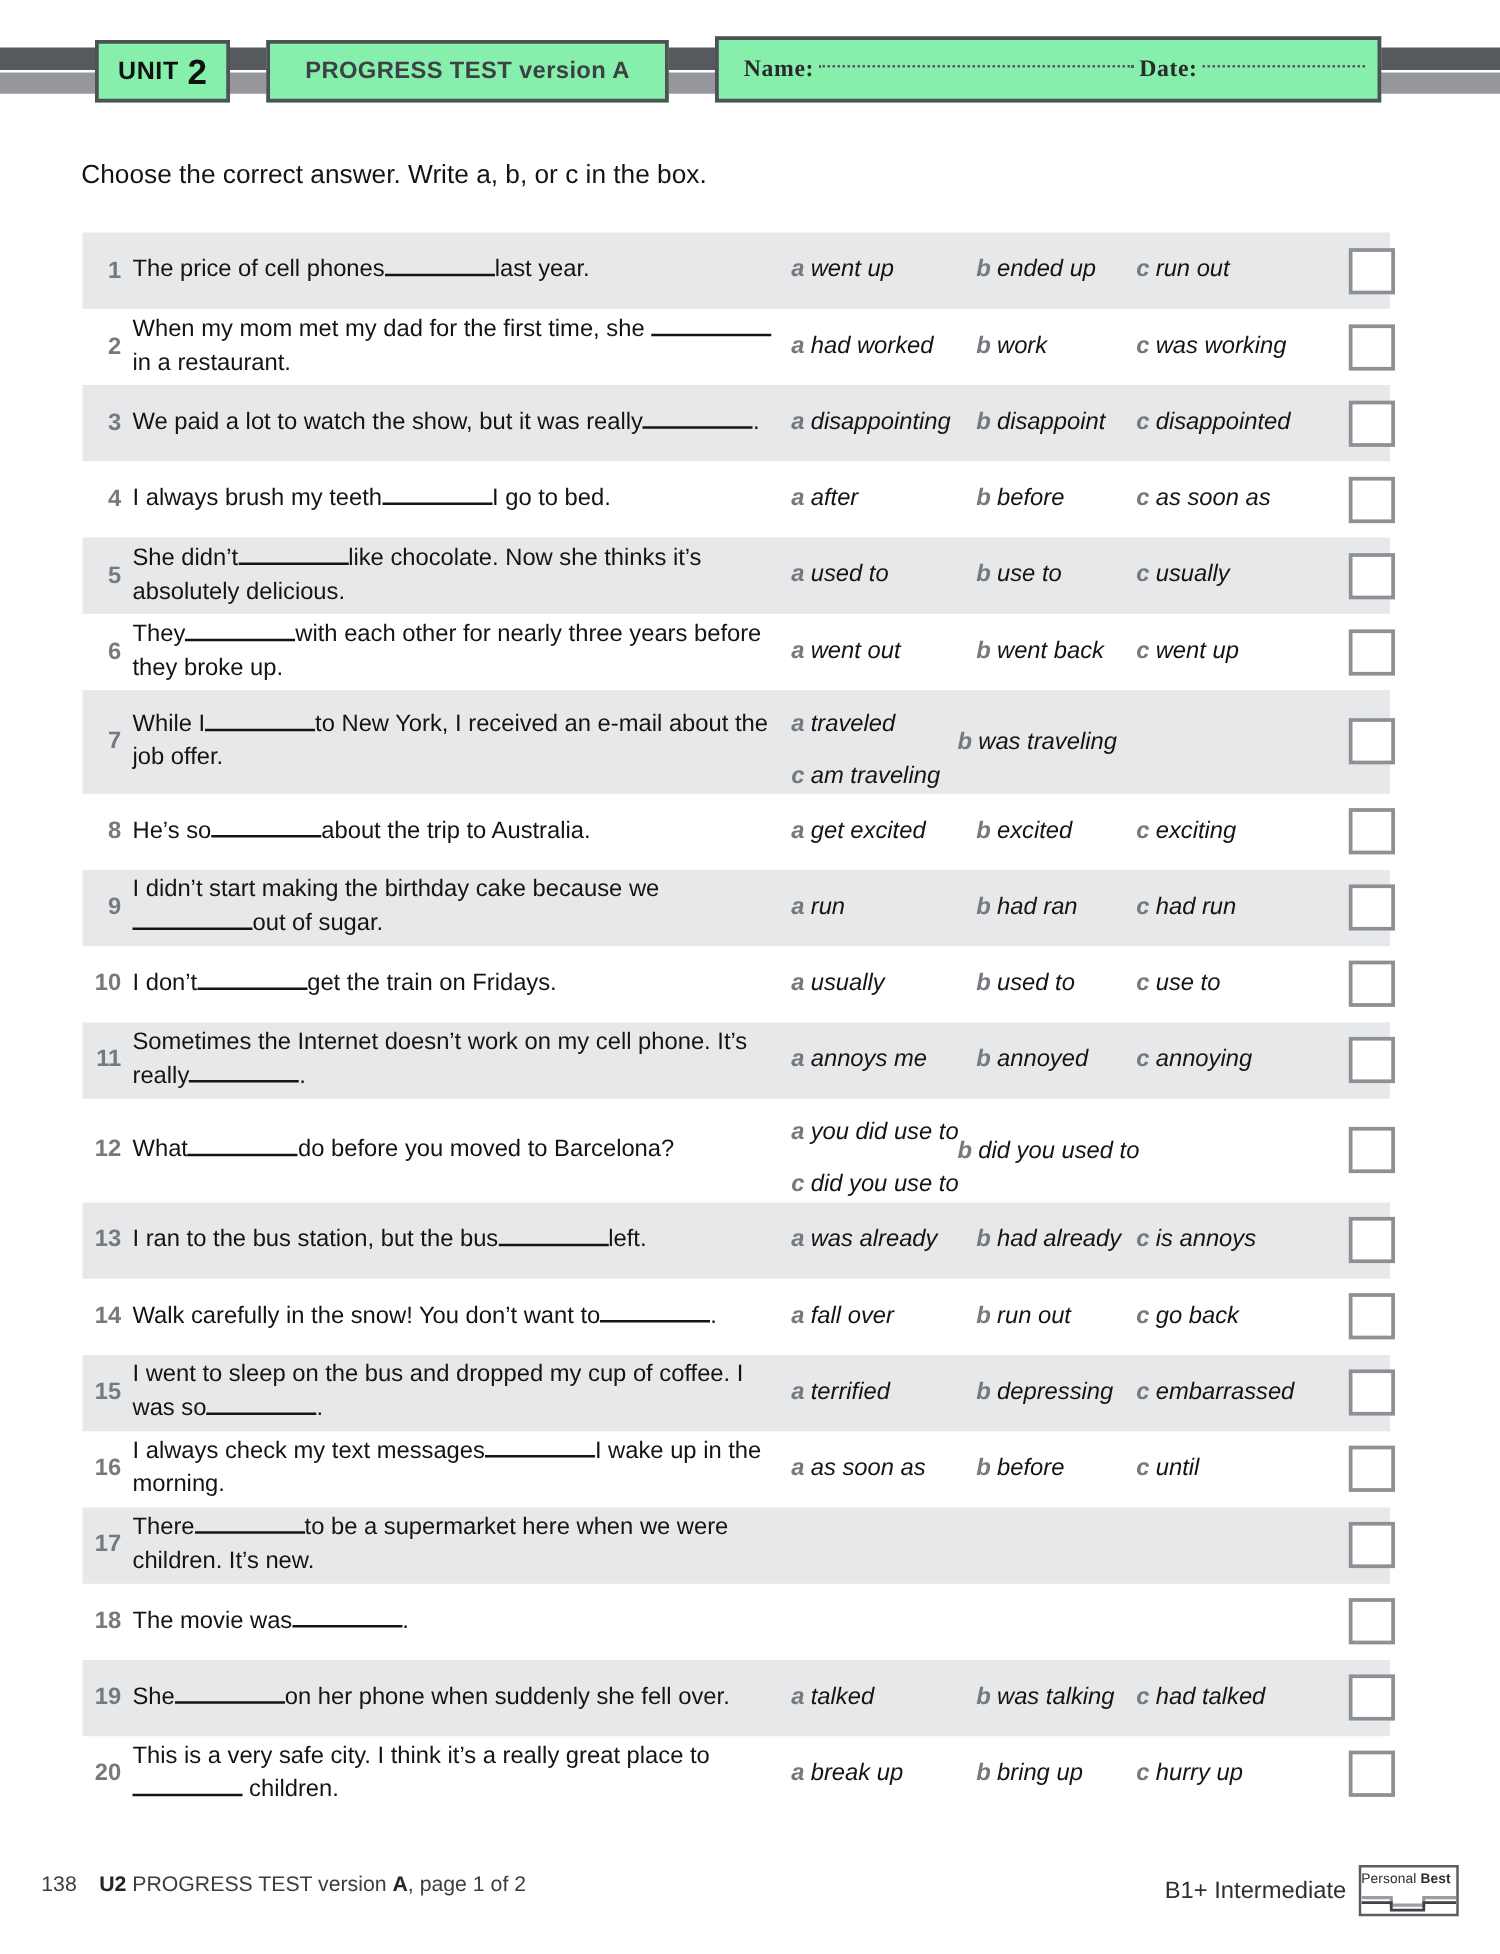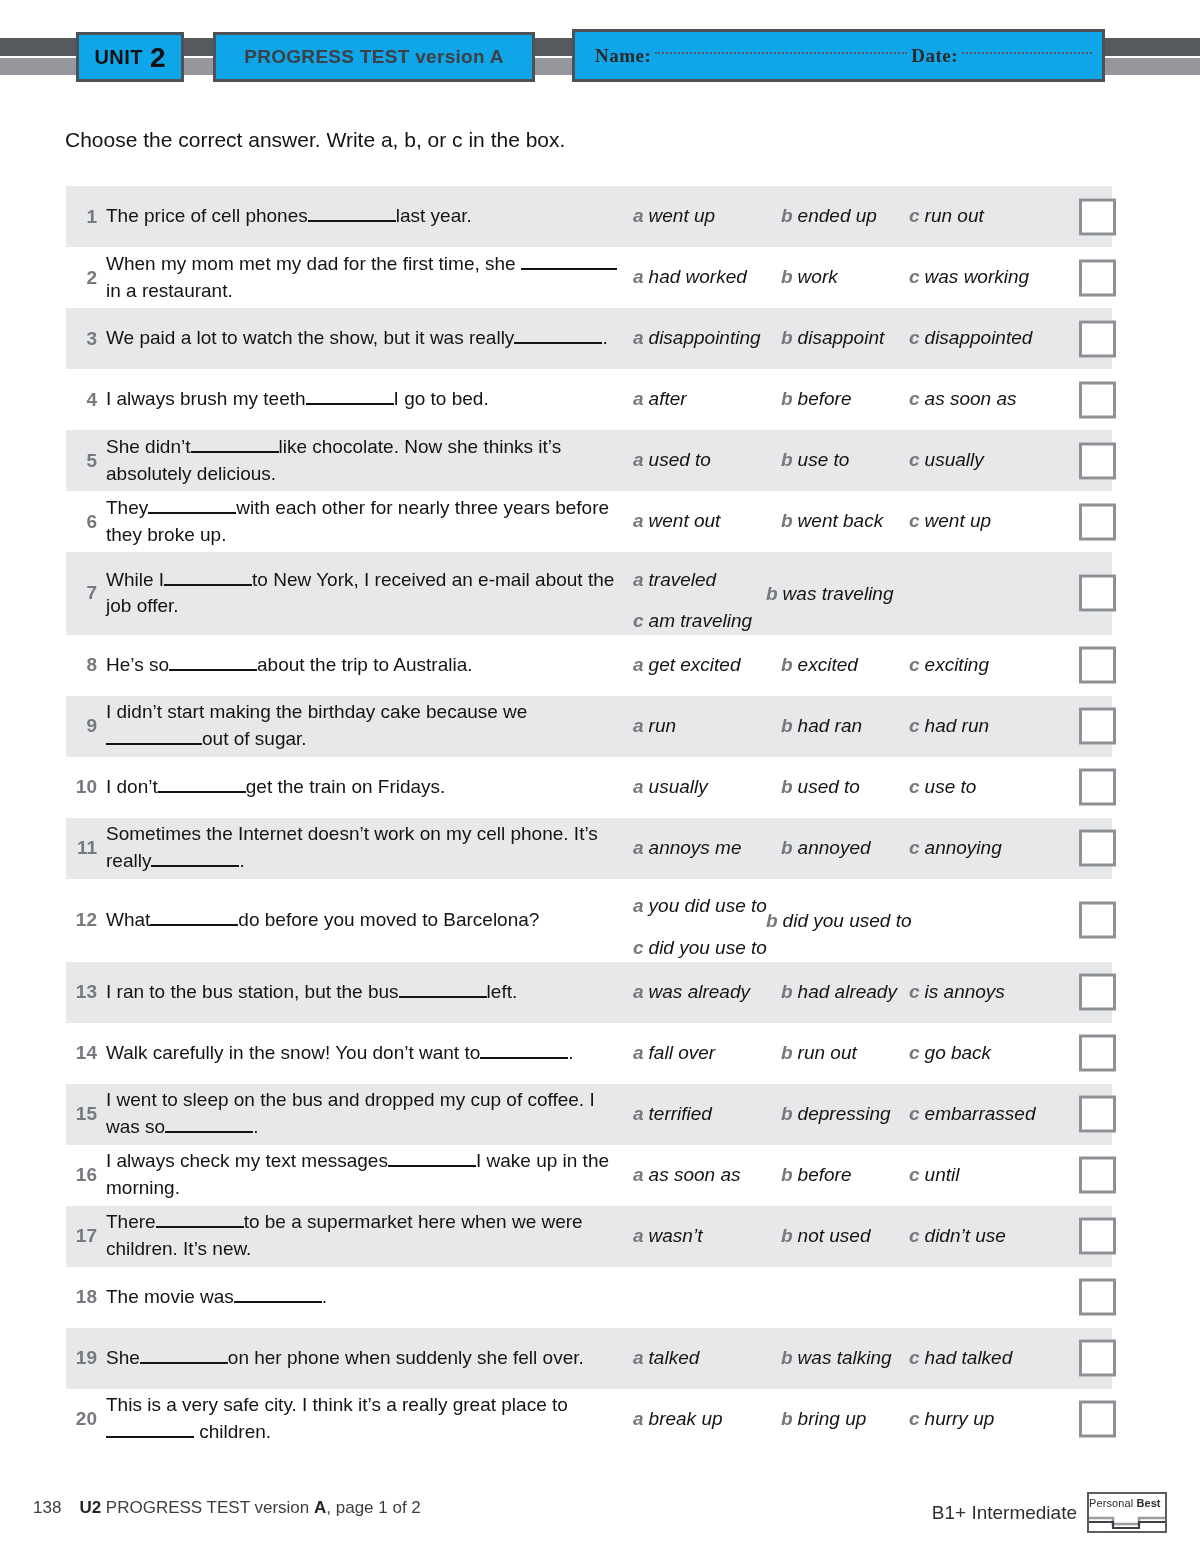--- a/index.html
+++ b/index.html
@@ -30,21 +30,21 @@
     background: #565a5e;
   }
   .hbar-light {
     position: absolute;
     left: 0; top: 58px;
     width: 1200px; height: 17px;
     background: #95979c;
   }
   .hbox {
     position: absolute;
-    background: #0ea5e9;
+    background: #86efac;
     border: 3px solid #4e5256;
     box-sizing: border-box;
     display: flex;
     align-items: center;
     justify-content: center;
     z-index: 5;
   }
   #unit-box {
     left: 76px; top: 32px;
     width: 108px; height: 50px;
@@ -427,25 +427,20 @@
       <div class="opts three">
         <div class="opt"><span class="ltr">a</span><span>as soon as</span></div>
         <div class="opt"><span class="ltr">b</span><span>before</span></div>
         <div class="opt"><span class="ltr">c</span><span>until</span></div>
       </div>
       <div class="ansbox"></div>
     </div>
     <div class="qrow shade">
       <div class="qnum">17</div>
       <div class="qtext"><span>There</span><span class="blank" style="width: 88px;"></span><span>to be a supermarket here when we were children. It’s new.</span></div>
-      <div class="opts three">
-        <div class="opt"><span class="ltr">a</span><span>wasn’t</span></div>
-        <div class="opt"><span class="ltr">b</span><span>not used</span></div>
-        <div class="opt"><span class="ltr">c</span><span>didn’t use</span></div>
-      </div>
       <div class="ansbox"></div>
     </div>
     <div class="qrow">
       <div class="qnum">18</div>
       <div class="qtext"><span>The movie was</span><span class="blank" style="width: 88px;"></span><span>.</span></div>
       <div class="ansbox"></div>
     </div>
     <div class="qrow shade">
       <div class="qnum">19</div>
       <div class="qtext"><span>She</span><span class="blank" style="width: 88px;"></span><span>on her phone when suddenly she fell over.</span></div>

